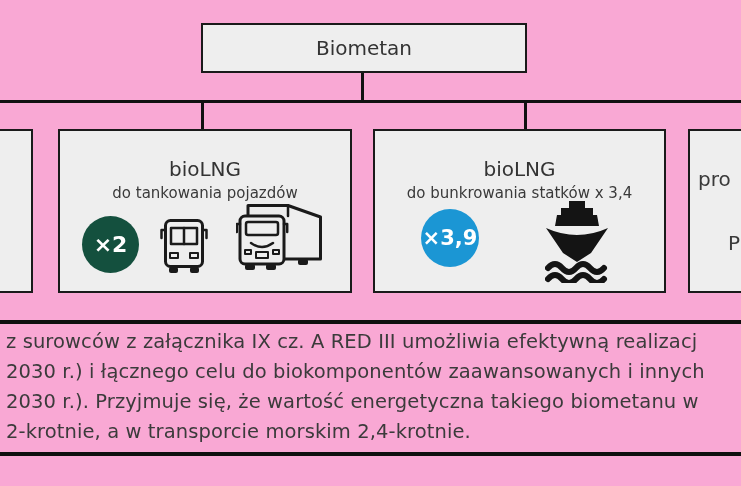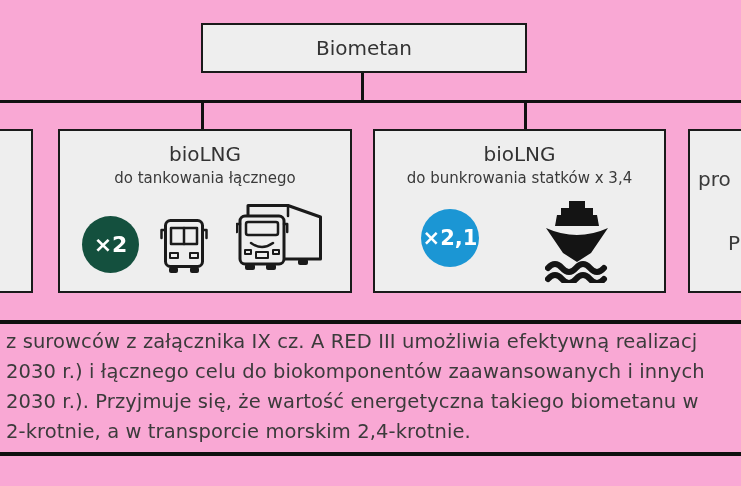--- a/index.html
+++ b/index.html
@@ -15,21 +15,21 @@
   .node{
     position:absolute;background:#eeeeee;border:2.5px solid #1a1a1a;box-sizing:border-box;
   }
   .root{left:201px;top:23px;width:326px;height:50px;display:flex;align-items:center;justify-content:center;}
   .root span{font-size:20px;color:#333333;}
   .leaf{top:129px;height:164px;}
   .box1{left:-45px;width:78px;}
   .box2{left:58px;width:294px;}
   .box3{left:373px;width:293px;}
   .box4{left:688px;width:120px;}
-  .box-title{text-align:center;margin-top:11px;font-size:20px;color:#333333;}
+  .box-title{text-align:center;margin-top:26px;font-size:20px;color:#333333;}
   .box-sub{text-align:center;margin-top:3px;font-size:15px;color:#3a3a3a;}
   
   .badge{
     position:absolute;border-radius:50%;display:flex;align-items:center;justify-content:center;
     color:#ffffff;font-weight:bold;
   }
   .badge-green{left:22px;top:85px;width:57px;height:57px;background:#14503e;font-size:22px;}
   .badge-blue{left:46px;top:78px;width:58px;height:58px;background:#1b96d4;font-size:21px;}
   .icon{position:absolute;}
   .bus-icon{left:99px;top:86px;}
@@ -60,21 +60,21 @@
 
   <div class="vline" style="left:361px;top:73px;height:29px;"></div>
   <div class="hline" style="left:0px;top:100px;width:741px;"></div>
   <div class="vline" style="left:201px;top:102px;height:29px;"></div>
   <div class="vline" style="left:524px;top:102px;height:29px;"></div>
 
   <div class="node leaf box1"></div>
 
   <div class="node leaf box2">
     <div class="box-title">bioLNG</div>
-    <div class="box-sub">do tankowania łącznego</div>
+    <div class="box-sub">do tankowania pojazdów</div>
     <div class="badge badge-green">
       <span>×2</span>
     </div>
     <svg class="icon bus-icon" width="50" height="57" viewBox="0 0 50 57">
       <g fill="none" stroke="#1a1a1a" stroke-width="3" stroke-linejoin="round" stroke-linecap="round">
         <path d="M6.5,13 H2.5 V21" stroke-width="2.5"></path>
         <path d="M43.5,13 H47.5 V21" stroke-width="2.5"></path>
         <rect x="6.5" y="3.5" width="37" height="46" rx="5"></rect>
         <rect x="12" y="11" width="26" height="16" stroke-width="2.5"></rect>
         <path d="M25,11 V27" stroke-width="2.5"></path>
@@ -102,21 +102,21 @@
       </g>
       <rect x="9" y="62" width="10" height="6" rx="2" fill="#1a1a1a"></rect>
       <rect x="30" y="62" width="10" height="6" rx="2" fill="#1a1a1a"></rect>
     </svg>
   </div>
 
   <div class="node leaf box3">
     <div class="box-title">bioLNG</div>
     <div class="box-sub">do bunkrowania statków x 3,4</div>
     <div class="badge badge-blue">
-      <span>×2,1</span>
+      <span>×3,9</span>
     </div>
     <svg class="icon ship-icon" width="64" height="82" viewBox="0 0 64 82">
       <g fill="#141414">
         <rect x="24" y="0" width="16" height="9"></rect>
         <rect x="16" y="7" width="32" height="9"></rect>
         <path d="M12,14 H52 L54,25 H10 Z"></path>
         <path d="M1,27 Q32,41 63,27 L46,52 L32,61 L18,52 Z"></path>
       </g>
       <g fill="none" stroke="#141414" stroke-width="6" stroke-linecap="round">
         <path d="M3,67 q7,-8 14,0 t14,0 t14,0 t14,0"></path>

